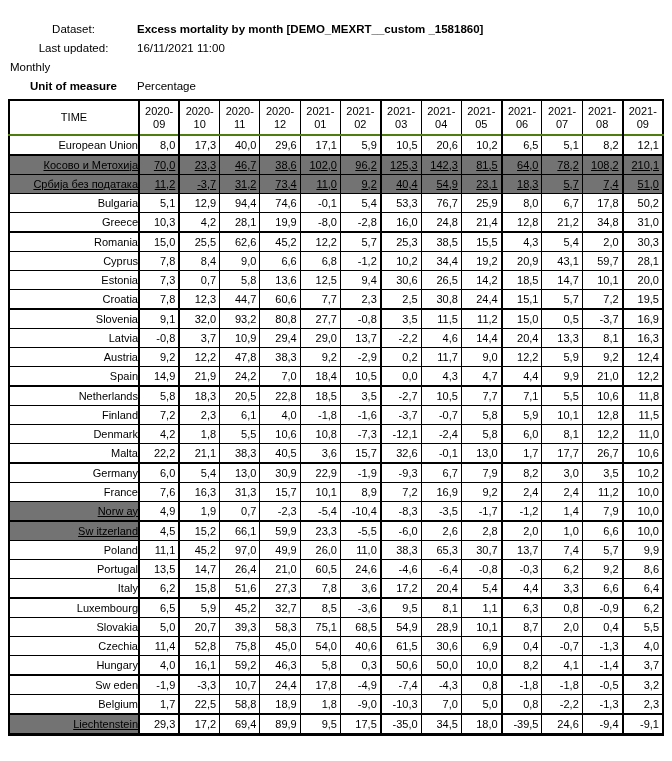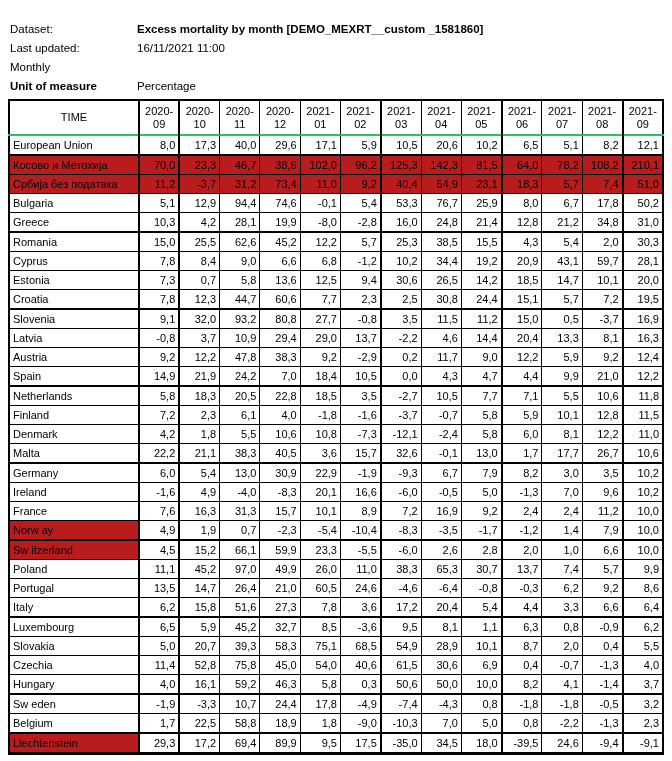--- a/index.html
+++ b/index.html
@@ -6,21 +6,21 @@
   body {
     width: 672px; height: 761px;
     font-family: "Liberation Sans", sans-serif;
     color: #000;
     overflow: hidden;
   }
   .page { padding: 20px 8px 0 8px; box-sizing: border-box; }
 
   
   .info { margin-left: 2px; margin-bottom: 3px; }
-  .info-row { display: flex; height: 19px; line-height: 19px; font-size: 11.5px; }
+  .info-row { display: flex; height: 19px; line-height: 19px; font-size: 11.5px; text-align: center; }
   .info-label { width: 127px; flex: 0 0 127px; }
   .bold { font-weight: bold; }
 
   
   table {
     border-collapse: collapse;
     table-layout: fixed;
     width: 656px;
     font-size: 11px;
     border: 2px solid #000;
@@ -35,27 +35,27 @@
     overflow: hidden;
     white-space: nowrap;
   }
   thead th {
     height: 33px;
     line-height: 13px;
     font-weight: normal;
     text-align: center;
     vertical-align: middle;
   }
-  thead tr { border-bottom: 2px solid #22c55e; }
+  thead tr { border-bottom: 2px solid #4d7c0f; }
   th.corner, td.label { border-right: 2px solid #000; }
-  td.label { text-align: left; padding-left: 3px; }
+  td.label { text-align: right; padding-left: 3px; }
   td.num { text-align: right; padding-right: 3px; }
   .cr { border-right-width: 2px !important; }
   tr.thick th, tr.thick td { border-bottom-width: 2px; }
-  .shade { background: #b91c1c; }
+  .shade { background: #737373; text-decoration: underline; }
 </style>
 </head>
 <body>
 
 <div class="page">
 
   <div class="info">
     <div class="info-row">
       <span class="info-label">Dataset:</span>
       <span class="info-value bold">Excess mortality by month [DEMO_MEXRT__custom _1581860]</span>
@@ -391,36 +391,20 @@
           <td class="num cr">-1,9</td>
           <td class="num">-9,3</td>
           <td class="num">6,7</td>
           <td class="num cr">7,9</td>
           <td class="num">8,2</td>
           <td class="num">3,0</td>
           <td class="num cr">3,5</td>
           <td class="num">10,2</td>
         </tr>
         <tr>
-          <td class="label">Ireland</td>
-          <td class="num cr">-1,6</td>
-          <td class="num">4,9</td>
-          <td class="num">-4,0</td>
-          <td class="num">-8,3</td>
-          <td class="num">20,1</td>
-          <td class="num cr">16,6</td>
-          <td class="num">-6,0</td>
-          <td class="num">-0,5</td>
-          <td class="num cr">5,0</td>
-          <td class="num">-1,3</td>
-          <td class="num">7,0</td>
-          <td class="num cr">9,6</td>
-          <td class="num">10,2</td>
-        </tr>
-        <tr>
           <td class="label">France</td>
           <td class="num cr">7,6</td>
           <td class="num">16,3</td>
           <td class="num">31,3</td>
           <td class="num">15,7</td>
           <td class="num">10,1</td>
           <td class="num cr">8,9</td>
           <td class="num">7,2</td>
           <td class="num">16,9</td>
           <td class="num cr">9,2</td>

